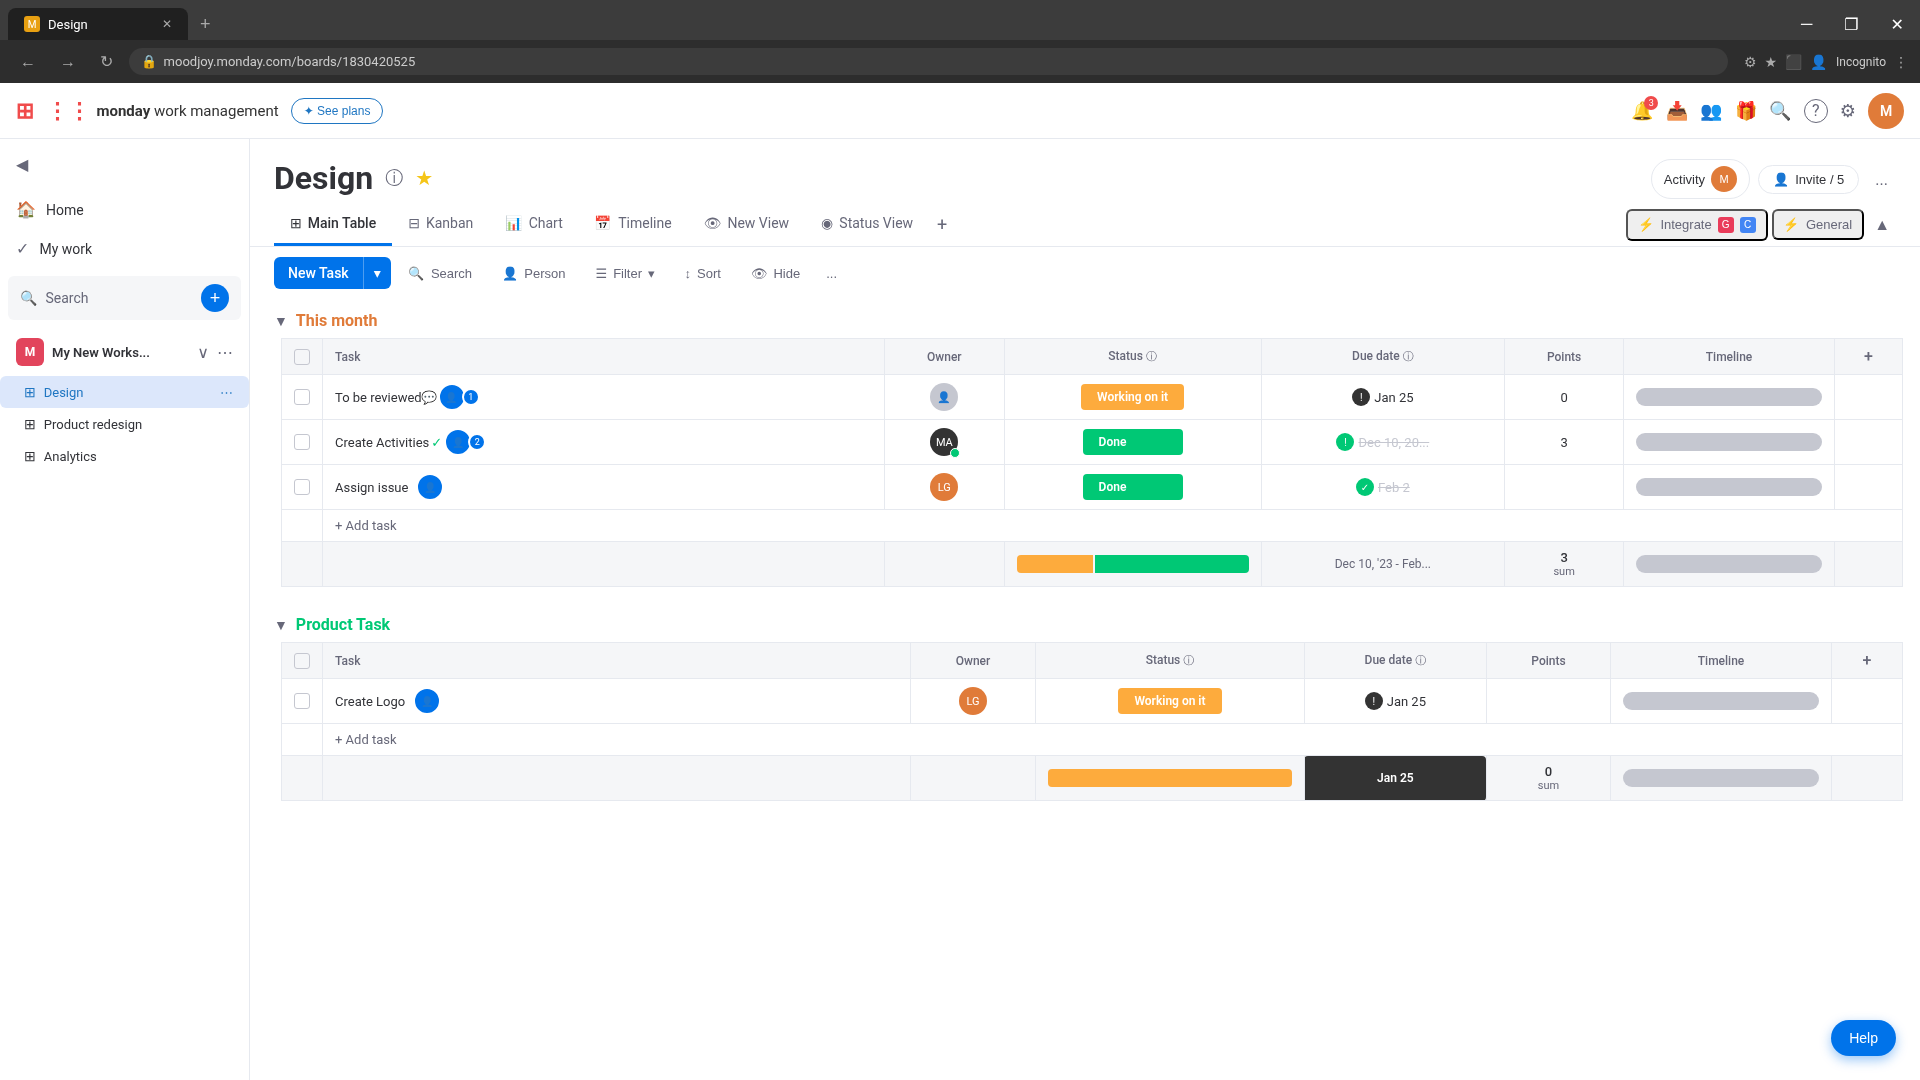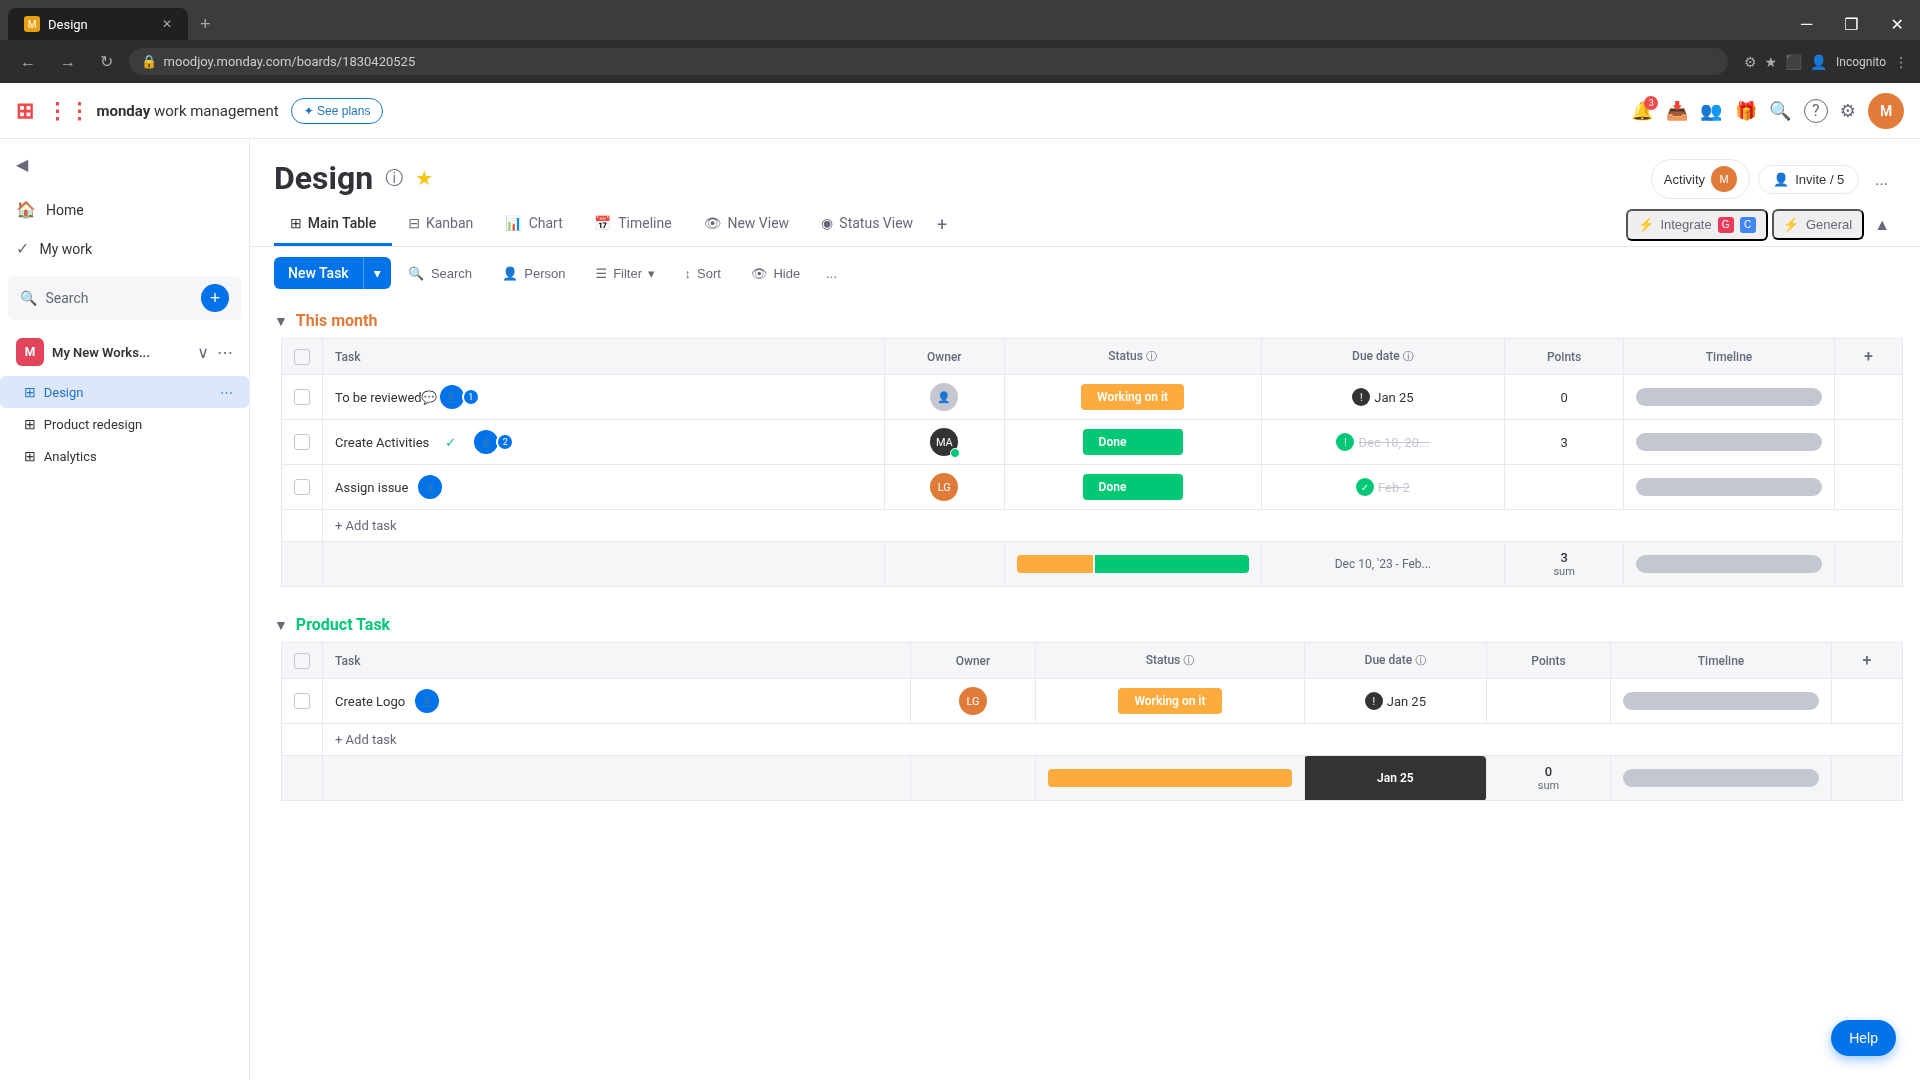--- a/index.html
+++ b/index.html
@@ -357,21 +357,21 @@
                 <div class="timeline-bar"></div>
               </td>
             <td></td>
           </tr>
 
           <tr>
             <td class="checkbox-col">
                 <div class="checkbox"></div>
               </td>
             <td class="task-name-col">
-              <div style="display:flex;align-items:center;gap:16px;">
+              <div style="display:flex;align-items:center;gap:2px;">
                 <span>Create Activities</span>
                 <span style="color:#00c875;font-size:13px;">✓</span>
                 <div class="inline-avatar-group">
                   <div class="owner-avatar" style="background:#0073ea;font-size:10px;">👤</div>
                   <span style="background:#0073ea;border-radius:50%;width:18px;height:18px;display:inline-flex;align-items:center;justify-content:center;color:#fff;font-size:9px;margin-left:-4px;border:2px solid #fff;">2</span>
                 </div>
               </div>
             </td>
             <td style="text-align:center;">
               <div style="width:28px;height:28px;border-radius:50%;background:#333;display:flex;align-items:center;justify-content:center;color:#fff;font-size:11px;margin:0 auto;position:relative;">

